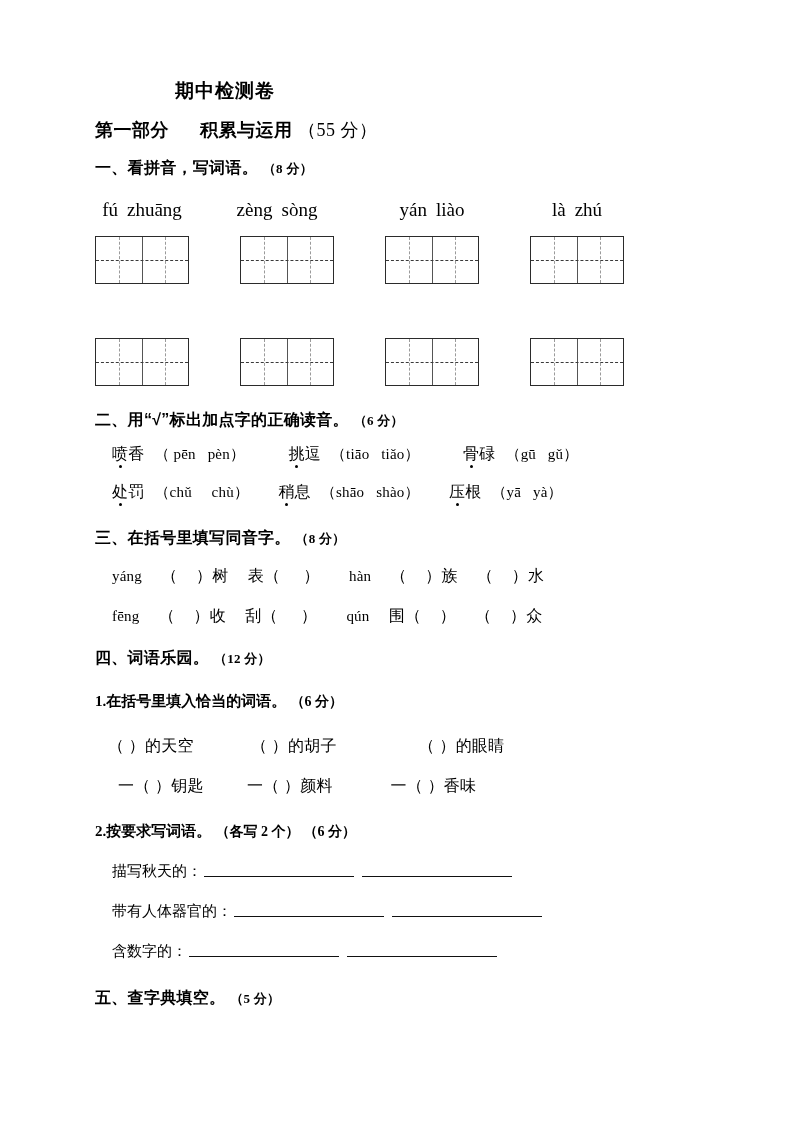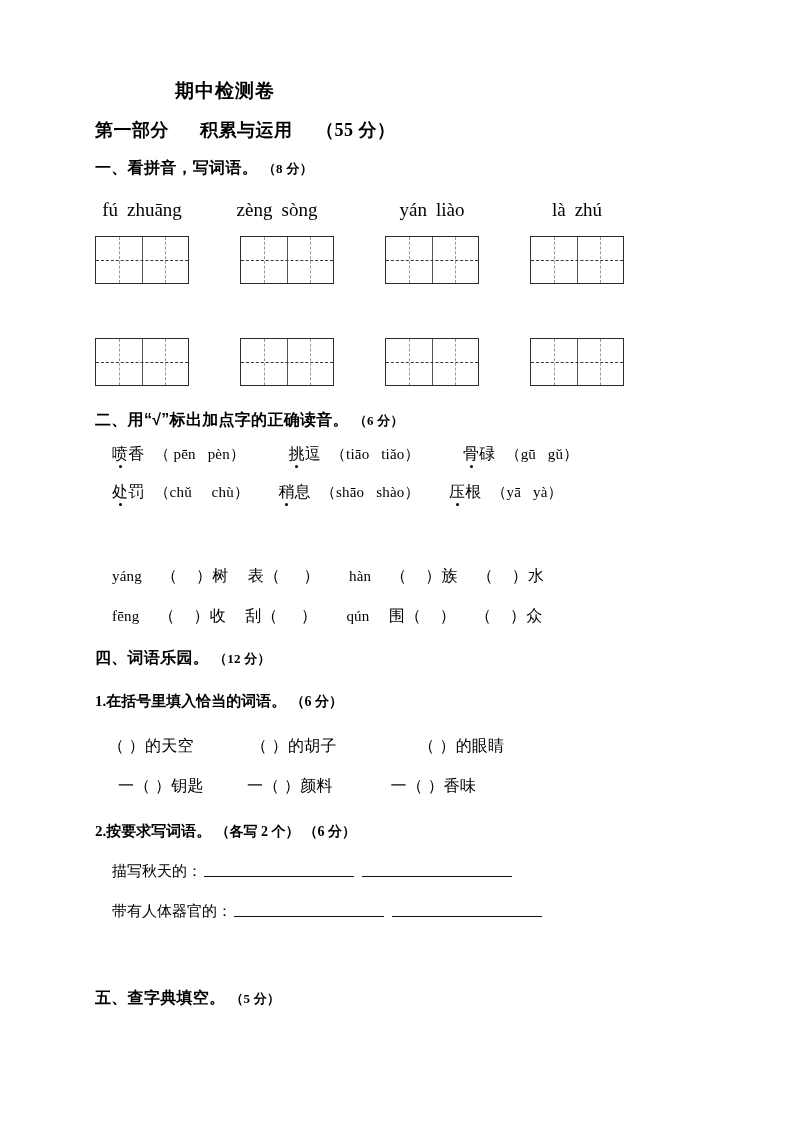--- a/index.html
+++ b/index.html
@@ -37,22 +37,21 @@
   .part-title {
     position: absolute;
     left: 95px;
     top: 118px;
     font-size: 18px;
     font-weight: bold;
     letter-spacing: 0.5px;
   }
   .part-title .score {
     font-family: "Liberation Serif", "DejaVu Serif", serif;
-    font-weight: bold;
-    margin-left: 18px;
+    font-weight: normal;
   }
 
   .sec-head {
     position: absolute;
     left: 95px;
     font-size: 16px;
     font-weight: bold;
     letter-spacing: 0.3px;
     white-space: nowrap;
   }
@@ -300,20 +299,24 @@
   </div>
 
   <div class="txt-line" style="top:482px;left:112px">
     <span><span class="dotchar">处</span><span>罚</span><span class="gap-s"></span><span class="py paren">（<span>chǔ     chù</span>）</span></span>
     <span class="gap-m"></span>
     <span><span class="dotchar">稍</span><span>息</span><span class="gap-s"></span><span class="py paren">（<span>shāo   shào</span>）</span></span>
     <span class="gap-m"></span>
     <span><span class="dotchar">压</span><span>根</span><span class="gap-s"></span><span class="py paren">（<span>yā   yà</span>）</span></span>
   </div>
 
+  <div class="sec-head" style="top:528px">
+    <span>三、在括号里填写同音字。</span>
+    <span class="score">（8 分）</span>
+  </div>
 
   <div class="txt-line" style="top:566px;left:112px">
     <span class="py">yáng</span>
     <span class="gap-s"></span>
     <span class="paren">（    ）</span><span>树</span>
     <span class="gap-s"></span>
     <span>表</span><span class="paren">（     ）</span>
     <span class="gap-m"></span>
     <span class="py">hàn</span>
     <span class="gap-s"></span>
@@ -375,19 +378,24 @@
     <span class="blank-line w1"></span>
     <span class="blank-line w2"></span>
   </div>
 
   <div class="write-row" style="top:902px;left:112px">
     <span class="label">带有人体器官的：</span>
     <span class="blank-line w1"></span>
     <span class="blank-line w2"></span>
   </div>
 
+  <div class="write-row" style="top:942px;left:112px">
+    <span class="label">含数字的：</span>
+    <span class="blank-line w1"></span>
+    <span class="blank-line w2"></span>
+  </div>
 
   <div class="sec-head" style="top:988px">
     <span>五、查字典填空。</span>
     <span class="score">（5 分）</span>
   </div>
 
 </div>
 
 </body></html>

